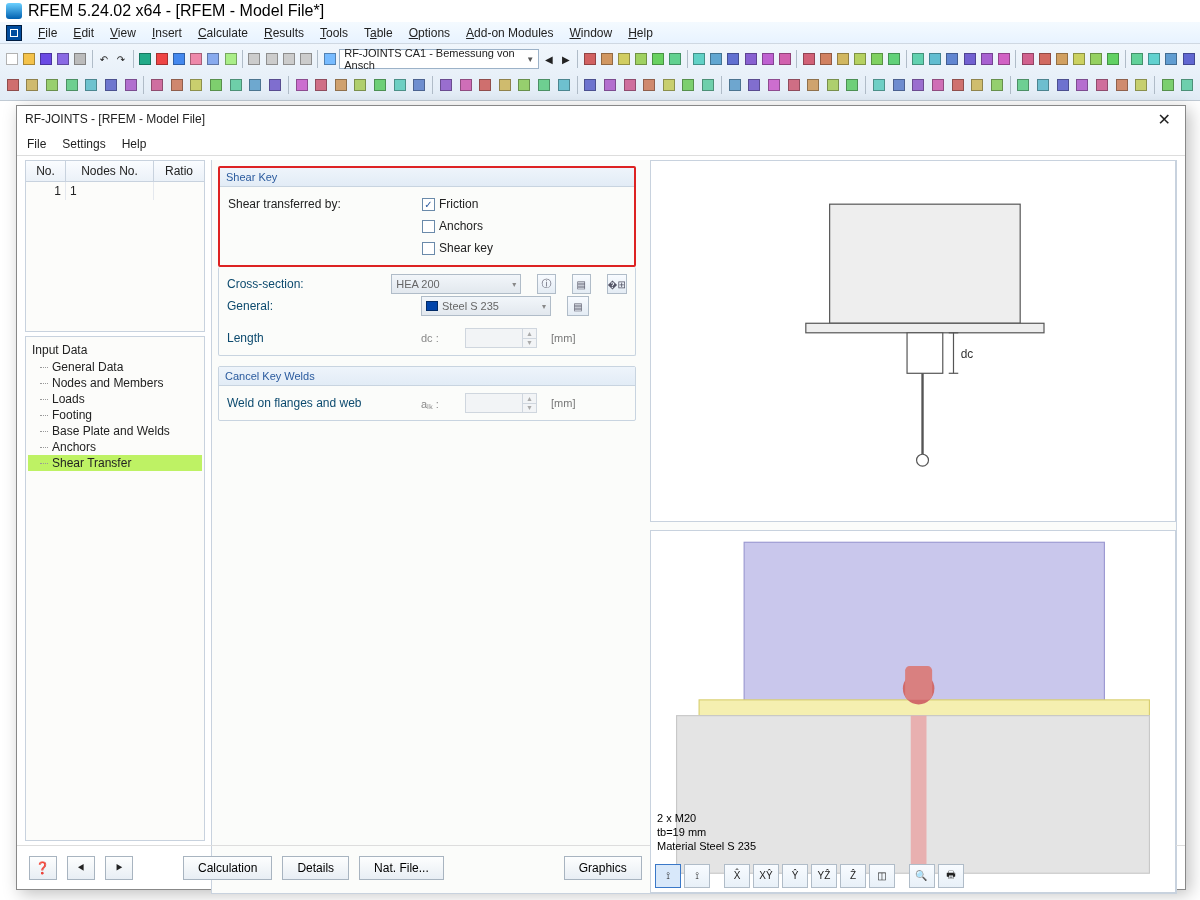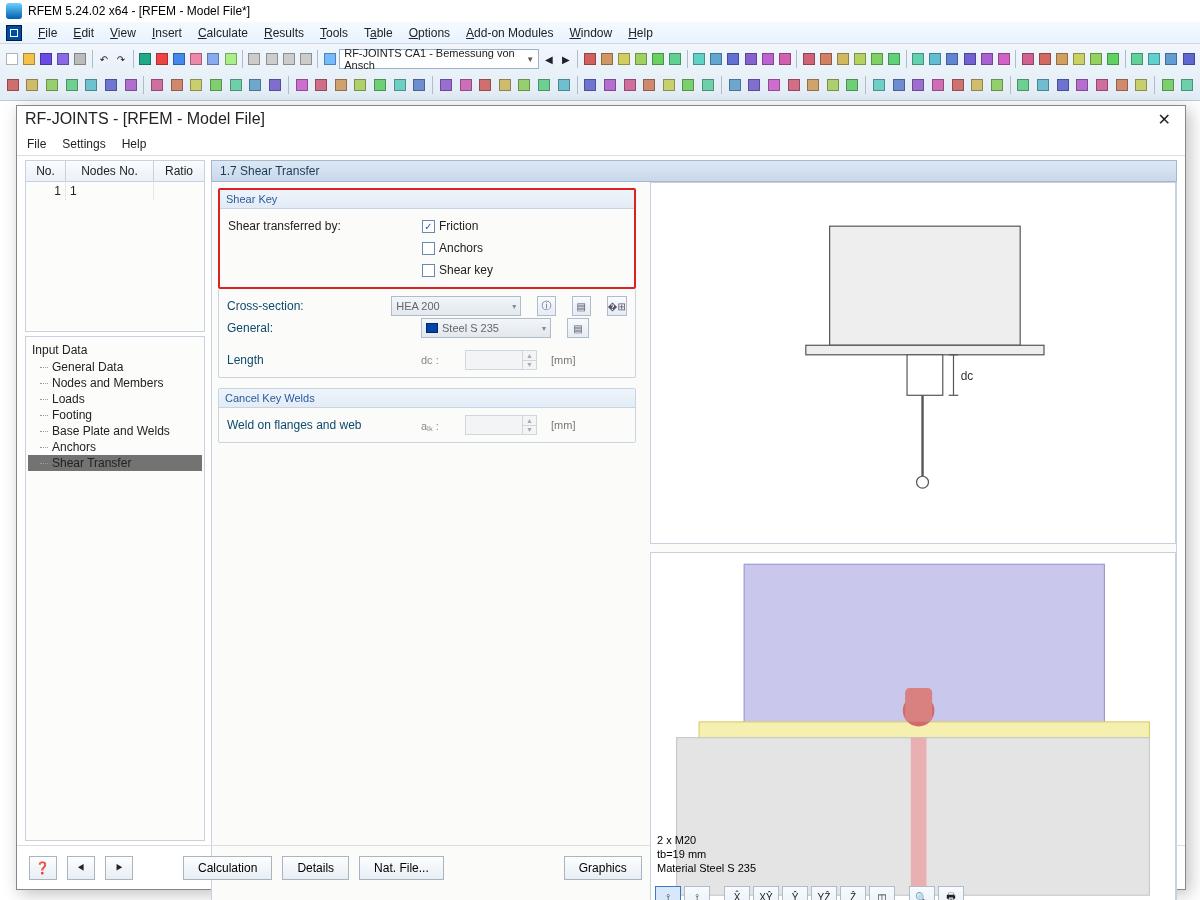--- a/index.html
+++ b/index.html
@@ -1,61 +1,61 @@
 <!DOCTYPE html>
 <html><head>
 <meta charset="utf-8">
 <style>
 * { box-sizing: border-box; margin: 0; padding: 0; font-family: "Segoe UI", Tahoma, sans-serif; }
 body { background: #fff; font-size: 12px; color: #222; width: 1200px; height: 900px; overflow: hidden; }
 
 
 .titlebar { height: 22px; display: flex; align-items: center; padding: 0 6px; background: #fff; color: #000; }
 .titlebar .icon { width: 16px; height: 16px; margin-right: 6px; background: linear-gradient(#6bd0ff,#0060b0); border-radius: 3px; }
-.titlebar .ttitle { font-size: 12px; }
+.titlebar .ttitle { font-size: 16px; }
 
 
 .menubar { height: 22px; display: flex; align-items: center; padding: 0 6px; background: linear-gradient(#f4faff,#e8f3ff); border-bottom: 1px solid #cfd8e2; }
 .menubar .logo { width: 16px; height: 16px; background: #004c9e; border:1px solid #001c40; margin-right:8px; position:relative; }
 .menubar .logo::after { content:""; position:absolute; inset:3px; border:1px solid #fff;}
 .menubar span.mi { margin: 0 8px; cursor: default; }
 .menubar span.mi u { text-decoration: underline; }
 
 
 .toolbars { background: linear-gradient(#f0f6fc,#e2ecf6); border-bottom: 1px solid #c0cad4; padding: 2px 4px; }
 .tbrow { display: flex; align-items: center; gap: 2px; height: 26px; }
 .tbtn { width: 20px; height: 20px; border: 1px solid transparent; border-radius: 2px; display:flex; align-items:center; justify-content:center; font-size:10px;}
 .tsep { width: 1px; height: 18px; background:#b0bcc8; margin: 0 2px;}
 .tb-combo { height: 20px; border: 1px solid #9cb2c8; background:#fff; display:flex; align-items:center; padding:0 4px; font-size:11px; min-width:200px; }
 .tb-combo .dd { margin-left:auto; font-size:8px; color:#555;}
 
 
 .modal { position: absolute; left: 16px; top: 105px; width: 1170px; height: 785px; background: #fff; border: 1px solid #888; box-shadow: 4px 4px 16px rgba(0,0,0,.25); display:flex; flex-direction:column;}
 .modal-title { height: 26px; display: flex; align-items: center; padding: 0 8px; background:#fff;}
-.modal-title .mtext { font-size: 16px; }
+.modal-title .mtext { font-size: 12px; }
 .modal-title .close { margin-left: auto; font-size: 16px; font-family:Arial; padding:0 6px;}
 .modal-menubar { height: 24px; display:flex; align-items:center; padding: 0 10px; gap: 16px; background:#fff; border-bottom:1px solid #ddd;}
 .modal-body { flex:1; display:flex; padding: 4px 8px 4px 8px; gap:6px; min-height:0;}
 .modal-footer { height: 44px; display:flex; align-items:center; padding: 0 12px; gap:10px; border-top:1px solid #ddd;}
 
 
 .leftpane { width: 180px; display:flex; flex-direction:column; gap:4px;}
 .grid-head { display:flex; background:linear-gradient(#fafcff,#ebf1f8); border:1px solid #c8d2de;}
 .grid-head div { padding:3px 4px; border-right:1px solid #c8d2de; text-align:center;}
 .grid-head div:last-child{border-right:none;}
 .gh-no{width:40px;} .gh-nn{flex:1;} .gh-ra{width:50px;}
 .grid-body { border:1px solid #c8d2de; border-top:none; background:#fcfcfa; height:150px;}
 .grid-row { display:flex;}
 .grid-row div { padding:2px 4px; border-right:1px solid #e4e8ee;}
 .grid-row div:last-child{border-right:none;}
 .tree { border:1px solid #c8d2de; background:#fcfcfa; flex:1; padding:4px 2px;}
 .tree .root { padding:2px 4px; cursor:default;}
 .tree .child { padding:1px 4px 1px 24px; cursor:default; position:relative;}
 .tree .child::before{content:""; position:absolute; left:12px; top:50%; width:8px; border-top:1px dotted #999;}
-.tree .child.sel { background:#737373;}
+.tree .child.sel { background:#bef264;}
 
 
 .centerpane { flex:1; display:flex; flex-direction:column; min-width:0;}
 .panel-title { background:linear-gradient(#dce8f4,#c8d8ea); border:1px solid #a8b8cc; padding:3px 8px; font-weight:normal; color:#1b3a5a;}
 .panel-body { border:1px solid #c8d2de; border-top:none; background:#fbfcfa; flex:1; padding:0; display:flex; gap:8px;}
 .formcol { width:430px; padding:0 0 0 0;}
 .groupbox { border:1px solid #c8d4e0; margin:6px 6px 10px 6px; background:#fbfcfa; border-radius:2px;}
 .groupbox.redbox { border:2px solid #d22; }
 .groupbox .gtitle { color:#2a5a9e; font-size:11px; padding:3px 6px; background:linear-gradient(#eef4fb,#e2ecf6); border-bottom:1px solid #c8d4e0;}
 .groupbox .gbody { padding:6px 8px;}
@@ -508,21 +508,20 @@
             <div class="child">Loads</div>
             <div class="child">Footing</div>
             <div class="child">Base Plate and Welds</div>
             <div class="child">Anchors</div>
             <div class="child sel">Shear Transfer</div>
           </div>
       </div>
     </div>
 
     <div class="centerpane">
-      <div class="panel-title">1.7 Shear Transfer</div>
       <div class="panel-body">
         <div class="formcol">
 
           <div class="groupbox redbox">
             <div class="gtitle">Shear Key</div>
             <div class="gbody">
               <div class="frow">
                 <div class="flabel dark">Shear transferred by:</div>
                 <div class="checkwrap">
                   <span class="ck">✓</span>

